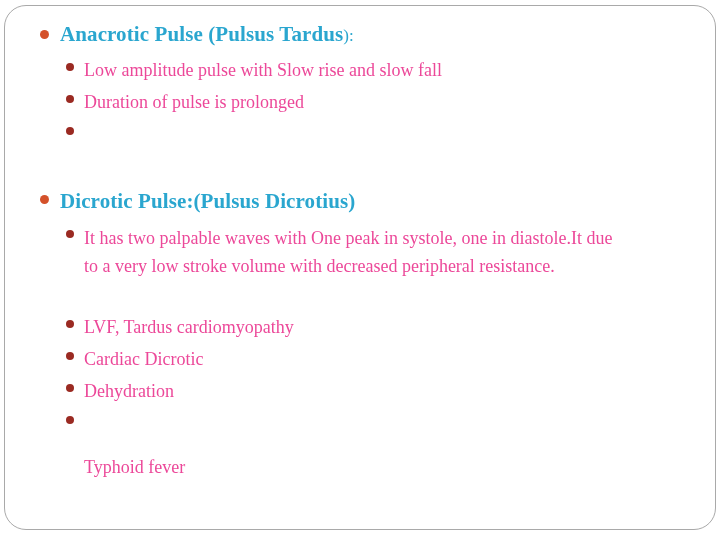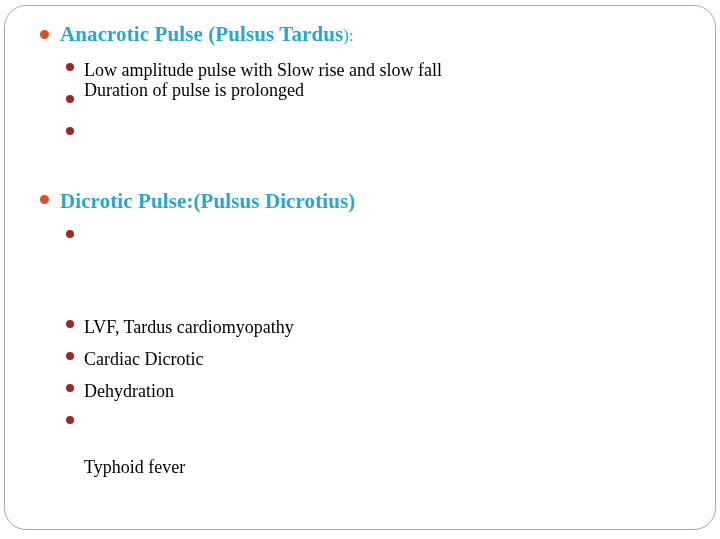--- a/index.html
+++ b/index.html
@@ -14,21 +14,21 @@
     .heading {
       position:absolute; left:60px; font-size:21px; font-weight:bold;
       color:#2aa6cf; white-space:nowrap; letter-spacing:0.1px;text-align:center;
     }
     .heading .suffix { font-weight:normal; font-size:17px; }
     .h-bullet {
       position:absolute; width:9px; height:9px; border-radius:50%;
       background:#d4512a;
     }
     .item {
-      position:absolute; left:84px; font-size:18px; color:#000000;
+      position:absolute; left:84px; font-size:18px; color:#ec4899;
       line-height:28px; white-space:nowrap;
     }
     .item.wrap { white-space:normal; width:540px; }
     .i-bullet {
       position:absolute; width:8px; height:8px; border-radius:50%;
       background:#9a2a22;
     }
   </style>
 </head>
 <body>
@@ -37,28 +37,29 @@
 
 <div class="content">
 
   <span class="h-bullet" style="left:40px; top:30px;"></span>
   <div class="heading" style="top:22px;"><span>Anacrotic Pulse (Pulsus Tardus</span><span class="suffix">):</span></div>
 
   <span class="i-bullet" style="left:66px; top:63px;"></span>
   <div class="item" style="top:56px;">Low amplitude pulse with Slow rise and slow fall</div>
 
   <span class="i-bullet" style="left:66px; top:95px;"></span>
-  <div class="item" style="top:76px;text-align:center;">Duration of pulse is prolonged</div>
+  <div class="item" style="top:88px;text-align:center;">Duration of pulse is prolonged</div>
 
   <span class="i-bullet" style="left:66px; top:127px;"></span>
 
   <span class="h-bullet" style="left:40px; top:195px;"></span>
   <div class="heading" style="top:189px;"><span>Dicrotic Pulse:(Pulsus Dicrotius)</span><span class="suffix"></span></div>
 
   <span class="i-bullet" style="left:66px; top:230px;"></span>
+  <div class="item wrap" style="top:224px;">It has two palpable   waves with One peak in systole, one in diastole.It due to a very low stroke volume with decreased peripheral resistance.</div>
 
   <span class="i-bullet" style="left:66px; top:320px;"></span>
   <div class="item" style="top:313px;">LVF, Tardus cardiomyopathy</div>
 
   <span class="i-bullet" style="left:66px; top:352px;"></span>
   <div class="item" style="top:345px;">Cardiac Dicrotic</div>
 
   <span class="i-bullet" style="left:66px; top:384px;"></span>
   <div class="item" style="top:377px;">Dehydration</div>
 

